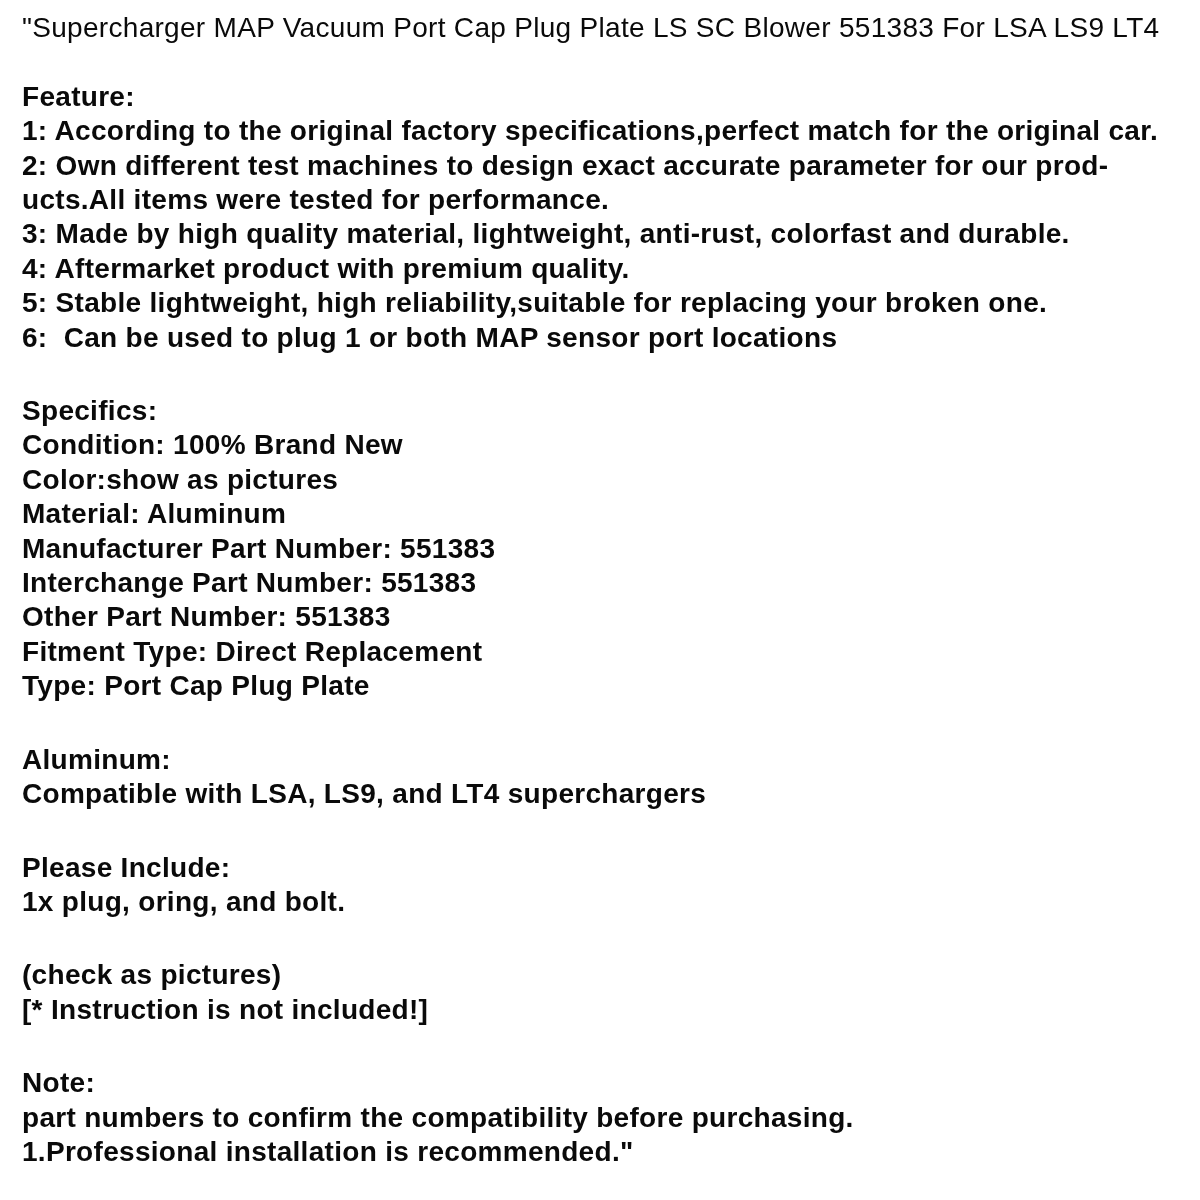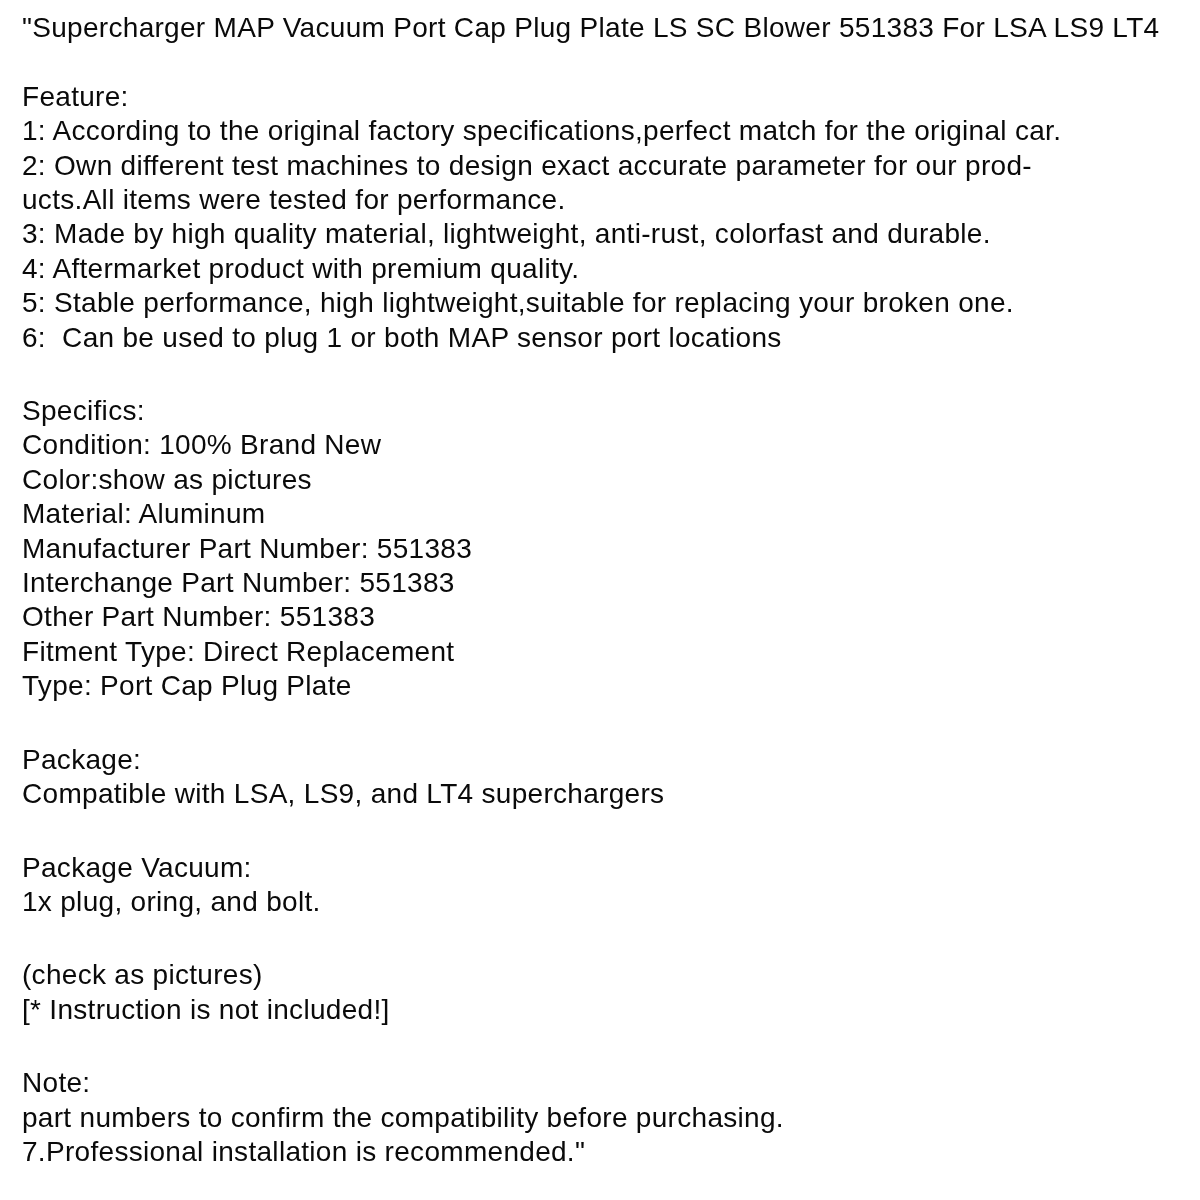--- a/index.html
+++ b/index.html
@@ -21,20 +21,21 @@
     color: #0a0a0a;
     letter-spacing: 0.3px;
     font-weight: 400;
   }
   .title-line {
     white-space: pre;
     margin-bottom: 34.4px;
   }
   .block {
     margin: 0;
+    font-weight: bold;
   }
   .block + .block {
     margin-top: 39px;
   }
   .line {
     white-space: pre;
   }
 </style>
 </head>
 <body>
@@ -42,45 +43,45 @@
 <div class="doc">
   <div class="title-line">"Supercharger MAP Vacuum Port Cap Plug Plate LS SC Blower 551383 For LSA LS9 LT4</div>
   <div>
       <div class="block">
         <div class="line">Feature:</div>
         <div class="line">1: According to the original factory specifications,perfect match for the original car.</div>
         <div class="line">2: Own different test machines to design exact accurate parameter for our prod-</div>
         <div class="line">ucts.All items were tested for performance.</div>
         <div class="line">3: Made by high quality material, lightweight, anti-rust, colorfast and durable.</div>
         <div class="line">4: Aftermarket product with premium quality.</div>
-        <div class="line">5: Stable performance, high lightweight,suitable for replacing your broken one.</div>
+        <div class="line">5: Stable lightweight, high reliability,suitable for replacing your broken one.</div>
         <div class="line">6:  Can be used to plug 1 or both MAP sensor port locations</div>
       </div>
       <div class="block">
         <div class="line">Specifics:</div>
         <div class="line">Condition: 100% Brand New</div>
         <div class="line">Color:show as pictures</div>
         <div class="line">Material: Aluminum</div>
         <div class="line">Manufacturer Part Number: 551383</div>
         <div class="line">Interchange Part Number: 551383</div>
         <div class="line">Other Part Number: 551383</div>
         <div class="line">Fitment Type: Direct Replacement</div>
         <div class="line">Type: Port Cap Plug Plate</div>
       </div>
       <div class="block">
-        <div class="line">Package:</div>
+        <div class="line">Aluminum:</div>
         <div class="line">Compatible with LSA, LS9, and LT4 superchargers</div>
       </div>
       <div class="block">
-        <div class="line">Package Vacuum:</div>
+        <div class="line">Please Include:</div>
         <div class="line">1x plug, oring, and bolt.</div>
       </div>
       <div class="block">
         <div class="line">(check as pictures)</div>
         <div class="line">[* Instruction is not included!]</div>
       </div>
       <div class="block">
         <div class="line">Note:</div>
         <div class="line">part numbers to confirm the compatibility before purchasing.</div>
-        <div class="line">7.Professional installation is recommended."</div>
+        <div class="line">1.Professional installation is recommended."</div>
       </div>
     </div>
 </div>
 
 </body></html>

